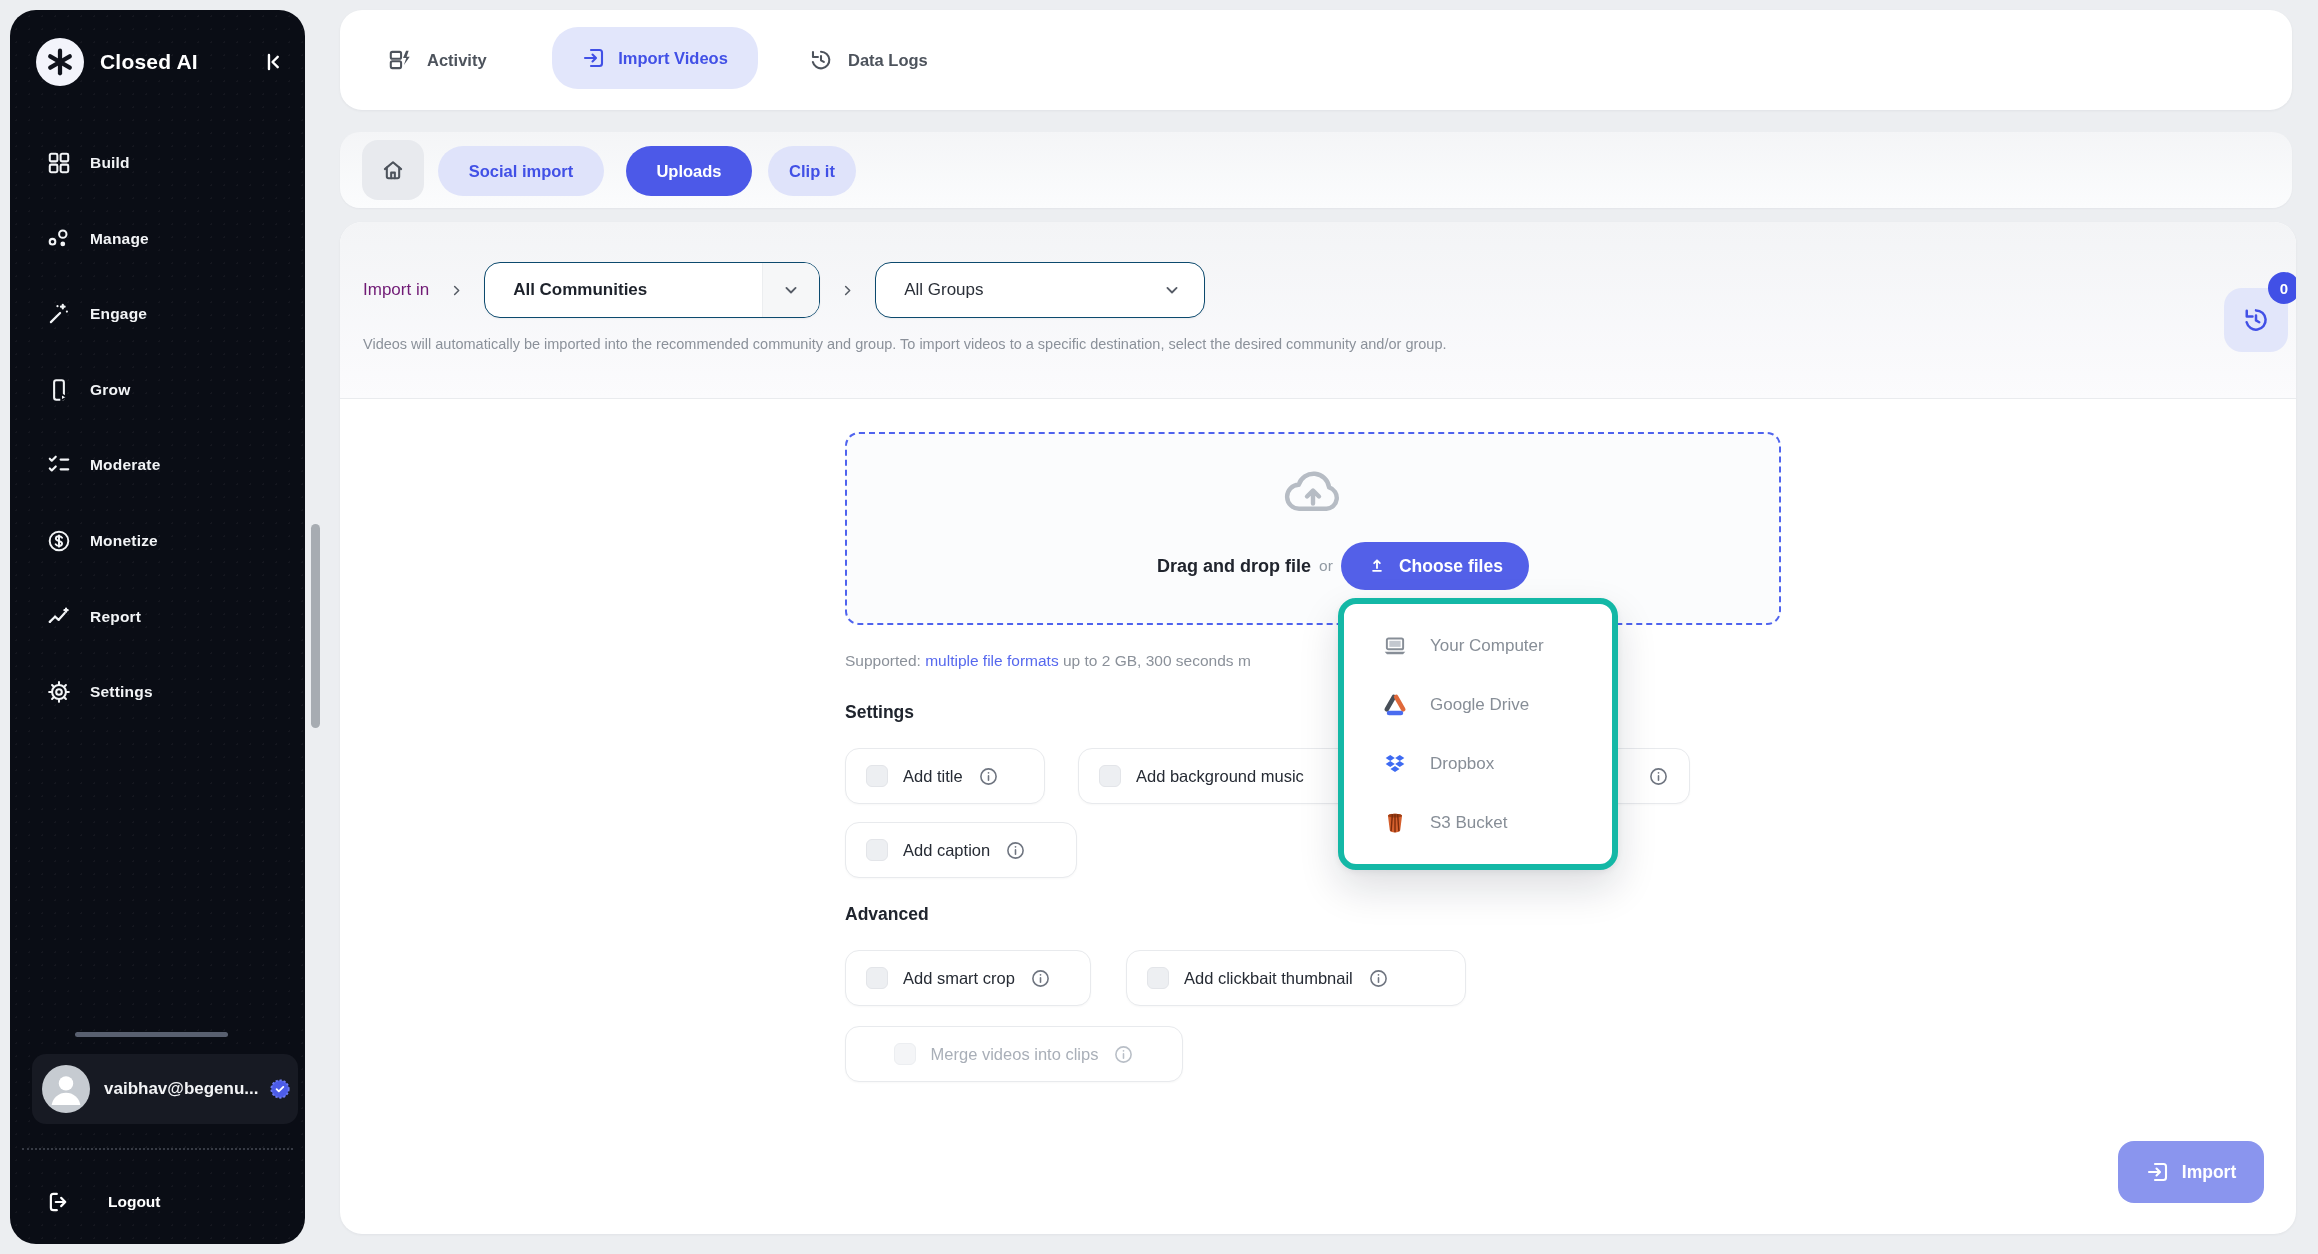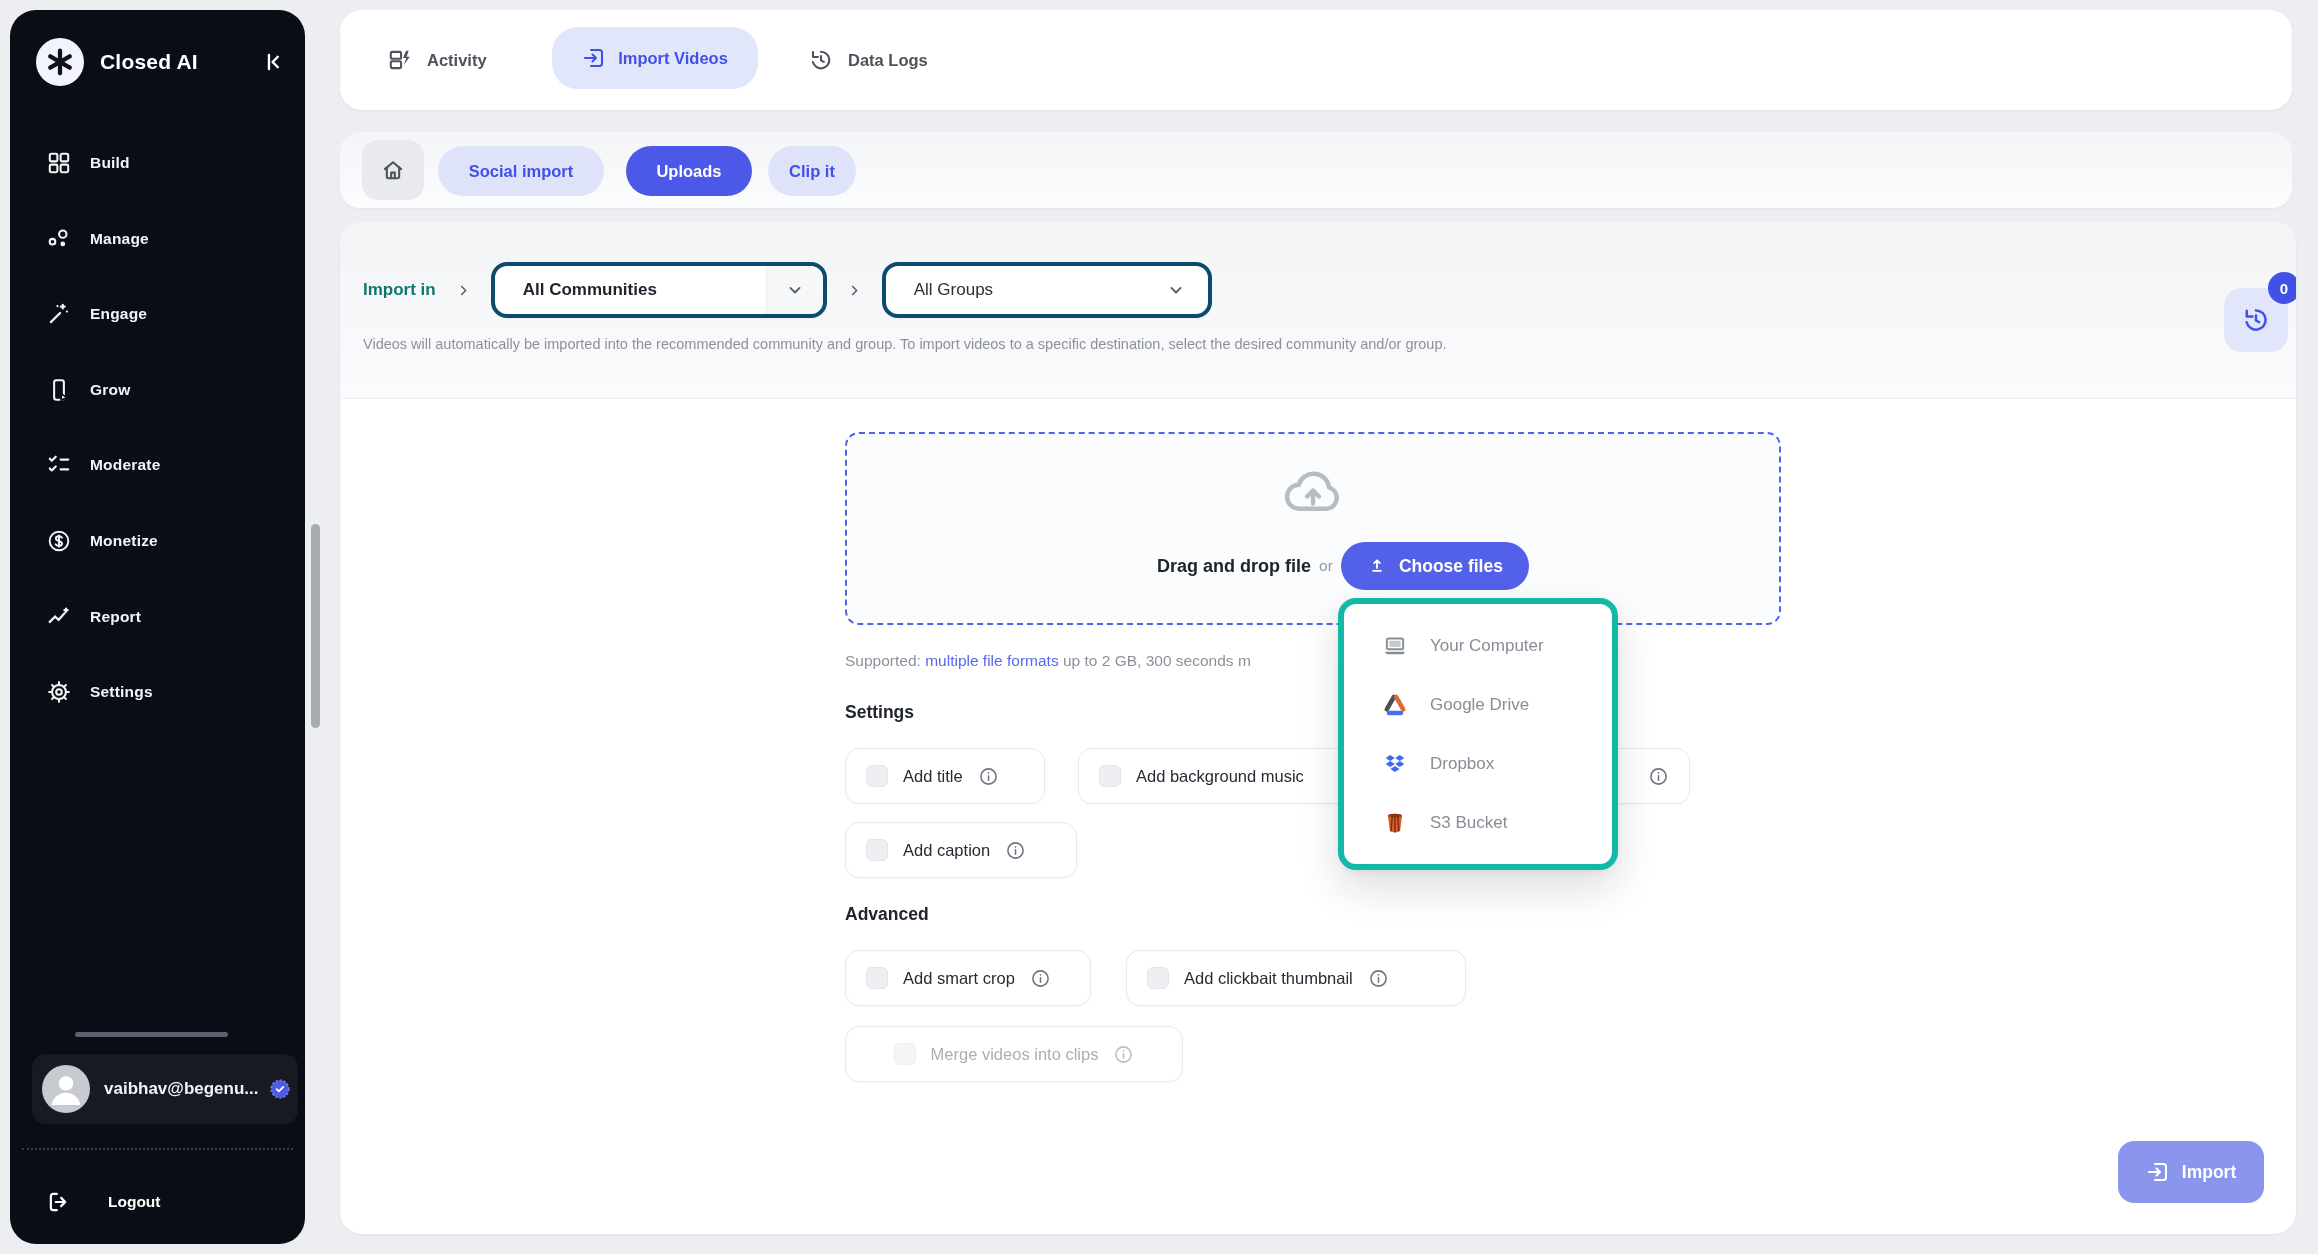--- a/index.html
+++ b/index.html
@@ -33,22 +33,22 @@
   .subnav{position:absolute;left:340px;top:132px;width:1952px;height:76px;border-radius:20px;background:linear-gradient(180deg,#f4f5f7,#fbfcfd);box-shadow:0 1px 2px rgba(16,24,40,.04);}
   .home-btn{position:absolute;left:22px;top:8px;width:62px;height:60px;border-radius:16px;background:#e8eaee;display:flex;align-items:center;justify-content:center;cursor:pointer;}
   .pill{position:absolute;top:14px;height:50px;border-radius:25px;display:flex;align-items:center;justify-content:center;font-size:16.5px;font-weight:700;cursor:pointer;}
   .pill.light{background:#dfe3fa;color:#4150e6;}
   .pill.solid{background:#4c59e8;color:#fff;}
 
   
   .maincard{position:absolute;left:340px;top:222px;width:1956px;height:1012px;border-radius:22px;background:#fff;box-shadow:0 1px 3px rgba(16,24,40,.05);overflow:hidden;}
   .main-header{position:absolute;left:0;top:0;width:100%;height:176px;background:linear-gradient(180deg,#f3f4f6,#fbfbfd);border-bottom:1px solid #e9ebee;}
   .crumb-row{position:absolute;left:23px;top:40px;height:56px;display:flex;align-items:center;gap:20px;}
-  .crumb-label{font-size:17px;color:#0f766e;font-weight:700;}
-  .select{background:#fff;border:4px solid #0c4a6e;border-radius:16px;height:56px;box-shadow:0 1px 2px rgba(16,24,40,.05);display:flex;align-items:center;cursor:pointer;box-sizing:border-box;}
+  .crumb-label{font-size:17px;color:#701a75;font-weight:400;}
+  .select{background:#fff;border:1px solid #0c4a6e;border-radius:16px;height:56px;box-shadow:0 1px 2px rgba(16,24,40,.05);display:flex;align-items:center;cursor:pointer;box-sizing:border-box;}
   .select .sel-label{padding-left:28px;font-size:17px;color:#1d222b;}
   .select .cap{margin-left:auto;width:56px;height:100%;border-left:1px solid #eceef0;background:#f6f7f8;border-radius:0 15px 15px 0;display:flex;align-items:center;justify-content:center;}
   .helper{position:absolute;left:23px;top:114px;font-size:14.5px;color:#8b919a;}
   .history-btn{position:absolute;left:1884px;top:66px;width:64px;height:64px;border-radius:18px;background:#e2e6fa;display:flex;align-items:center;justify-content:center;cursor:pointer;}
   .history-badge{position:absolute;left:1928px;top:50px;width:32px;height:32px;border-radius:50%;background:#4150e6;color:#fff;font-size:15px;font-weight:700;display:flex;align-items:center;justify-content:center;}
 
   .dropzone{position:absolute;left:505px;top:210px;width:936px;height:193px;border:2px dashed #4f63ee;border-radius:14px;background:#fbfcfd;box-sizing:border-box;}
   .dz-cloud{position:absolute;left:50%;top:30px;transform:translateX(-50%);}
   .dz-row{position:absolute;left:4px;top:108px;width:100%;display:flex;align-items:center;justify-content:center;gap:8px;transform:translateX(26px);}
   .dz-drag{font-size:18px;font-weight:700;color:#20242d;}

